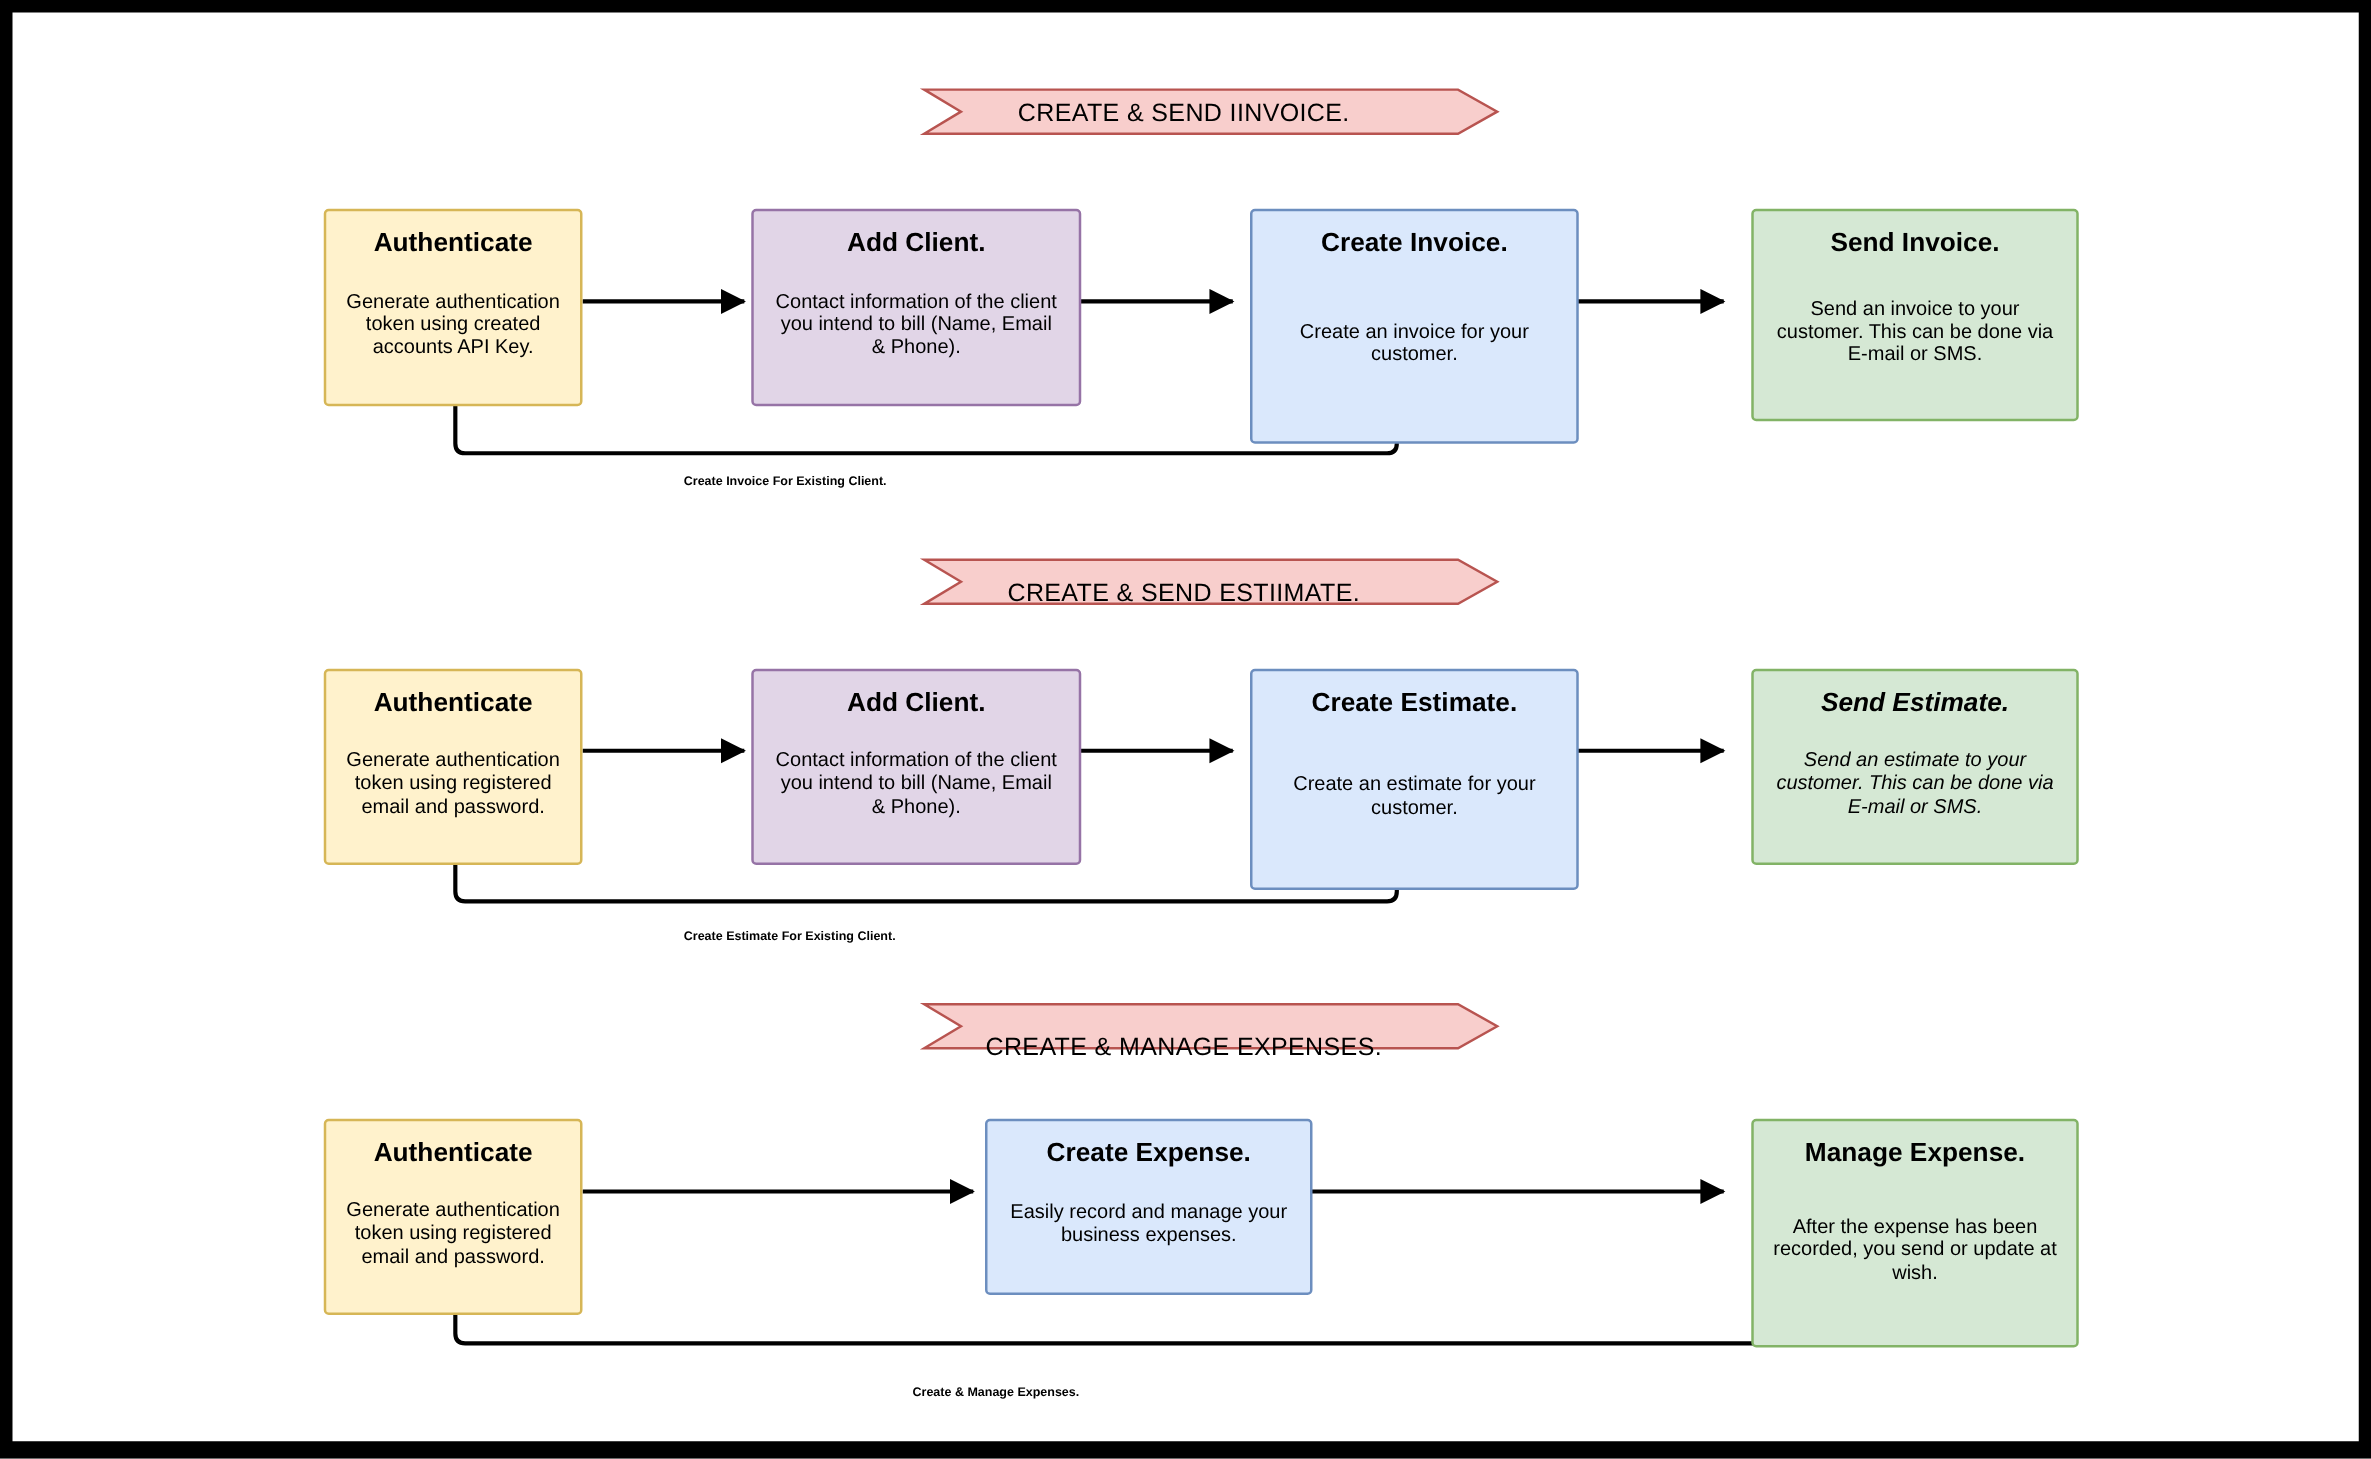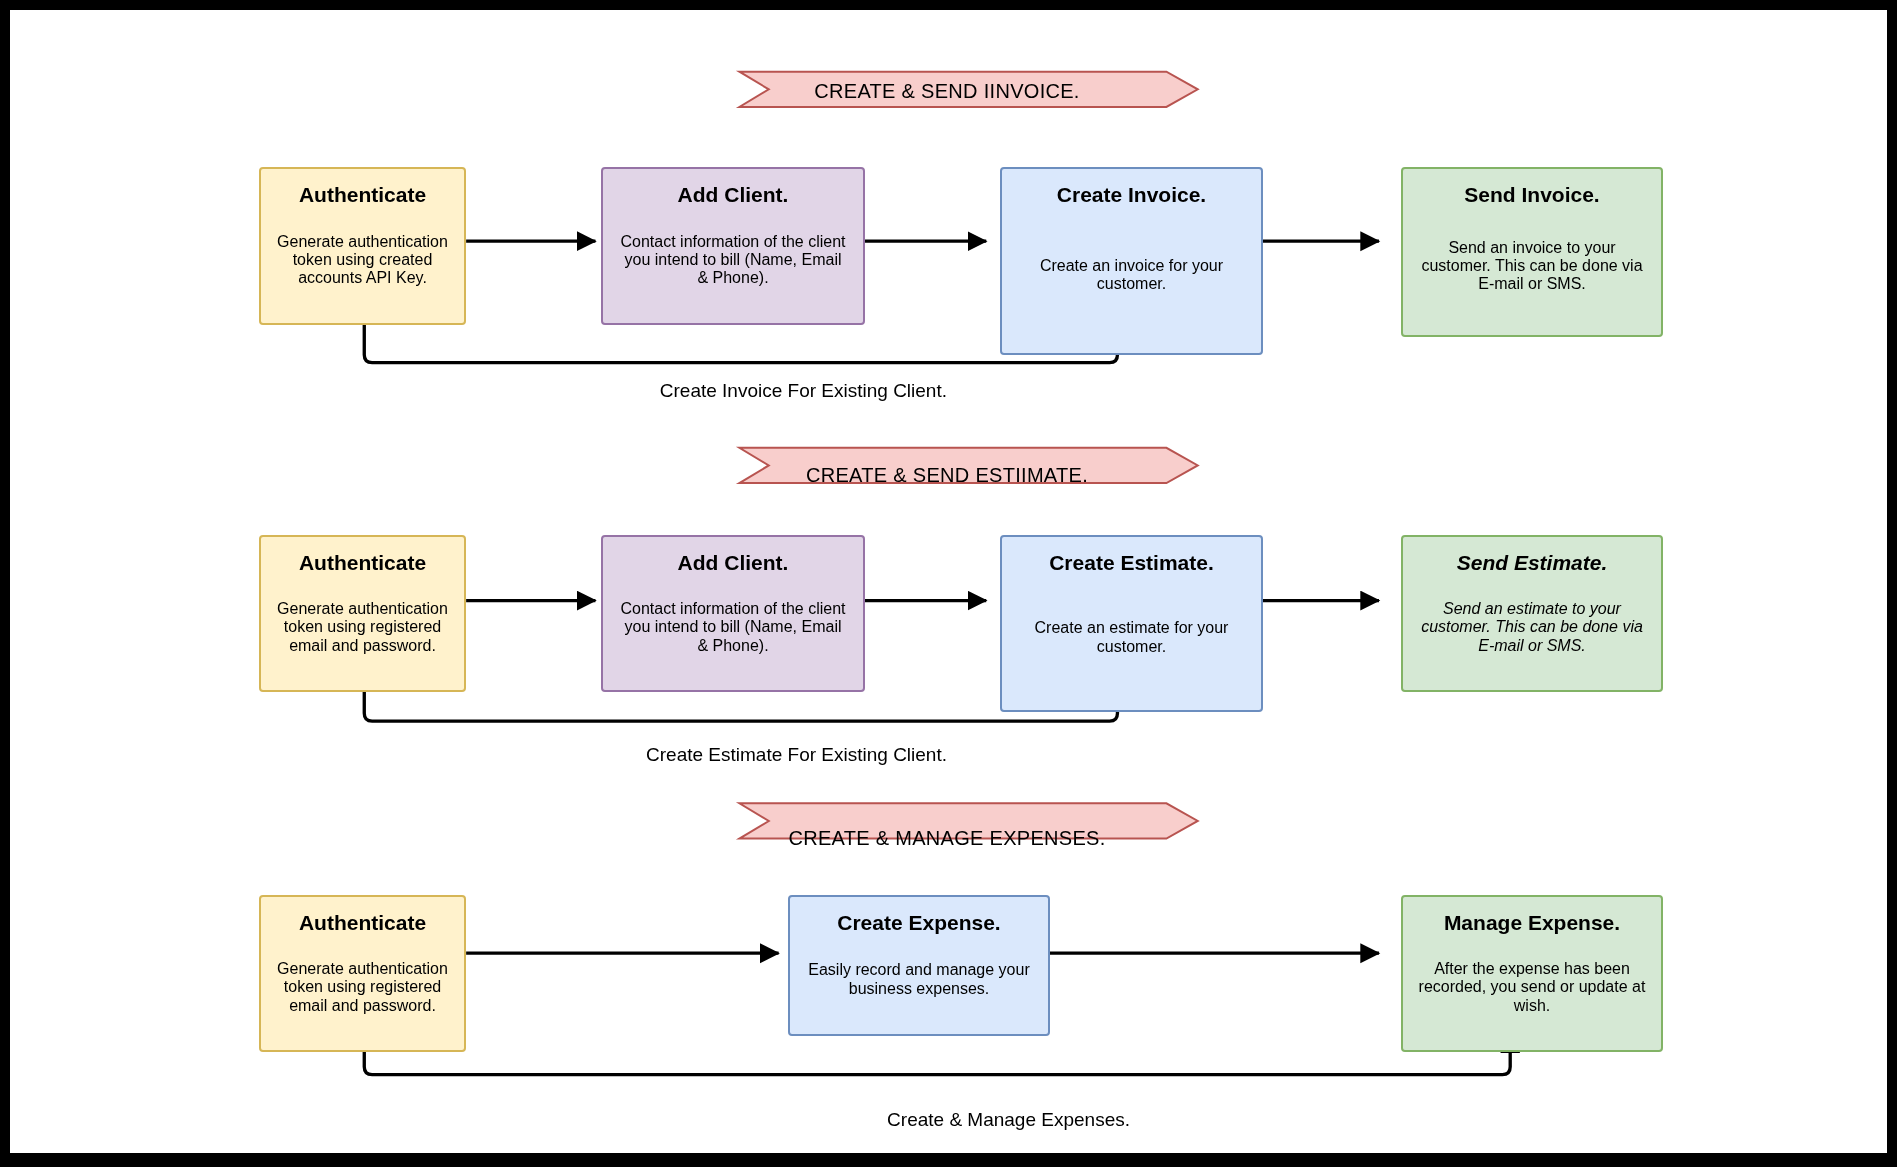--- a/index.html
+++ b/index.html
@@ -32,22 +32,22 @@
   .node.green {background:#d5e8d4;border-color:#82b366;}
   .node-title{font-size:21px;font-weight:bold;line-height:1.2;}
   .node-bodywrap{flex:1;display:flex;align-items:center;justify-content:center;width:100%;}
   .node-body{font-size:16px;line-height:1.15;}
   .banner-label{
     position:absolute;left:703px;width:468px;height:36px;
     display:flex;align-items:center;justify-content:center;
     font-size:20px;font-weight:normal;letter-spacing:0.3px;
   }
   .loop-label{
-    position:absolute;width:400px;text-align:right;
-    font-size:19px;font-weight:normal;
+    position:absolute;width:400px;text-align:left;
+    font-size:10px;font-weight:bold;
   }
 </style>
 </head>
 <body>
 
 <div class="canvas">
 
   <svg class="layer" viewBox="0 0 1897 1167">
     <defs>
       <marker id="arrowhead" markerWidth="7" markerHeight="7" refX="5.6" refY="3" orient="auto" markerUnits="strokeWidth">
@@ -137,21 +137,21 @@
     <div class="node-bodywrap">
         <div class="node-body">Generate authentication token using registered email and password.</div>
       </div>
   </div>
   <div class="node blue" style="left:778px;top:885px;width:262px;height:141px;">
     <div class="node-title">Create Expense.</div>
     <div class="node-bodywrap">
         <div class="node-body">Easily record and manage your business expenses.</div>
       </div>
   </div>
-  <div class="node green" style="left:1391px;top:885px;width:262px;height:157px;">
+  <div class="node green" style="left:1391px;top:885px;width:262px;height:183px;">
     <div class="node-title">Manage Expense.</div>
     <div class="node-bodywrap">
         <div class="node-body">After the expense has been recorded, you send or update at wish.</div>
       </div>
   </div>
   <div class="loop-label" style="left:720px;top:1099px;">Create &amp; Manage Expenses.</div>
 
 </div>
 
 </body></html>

